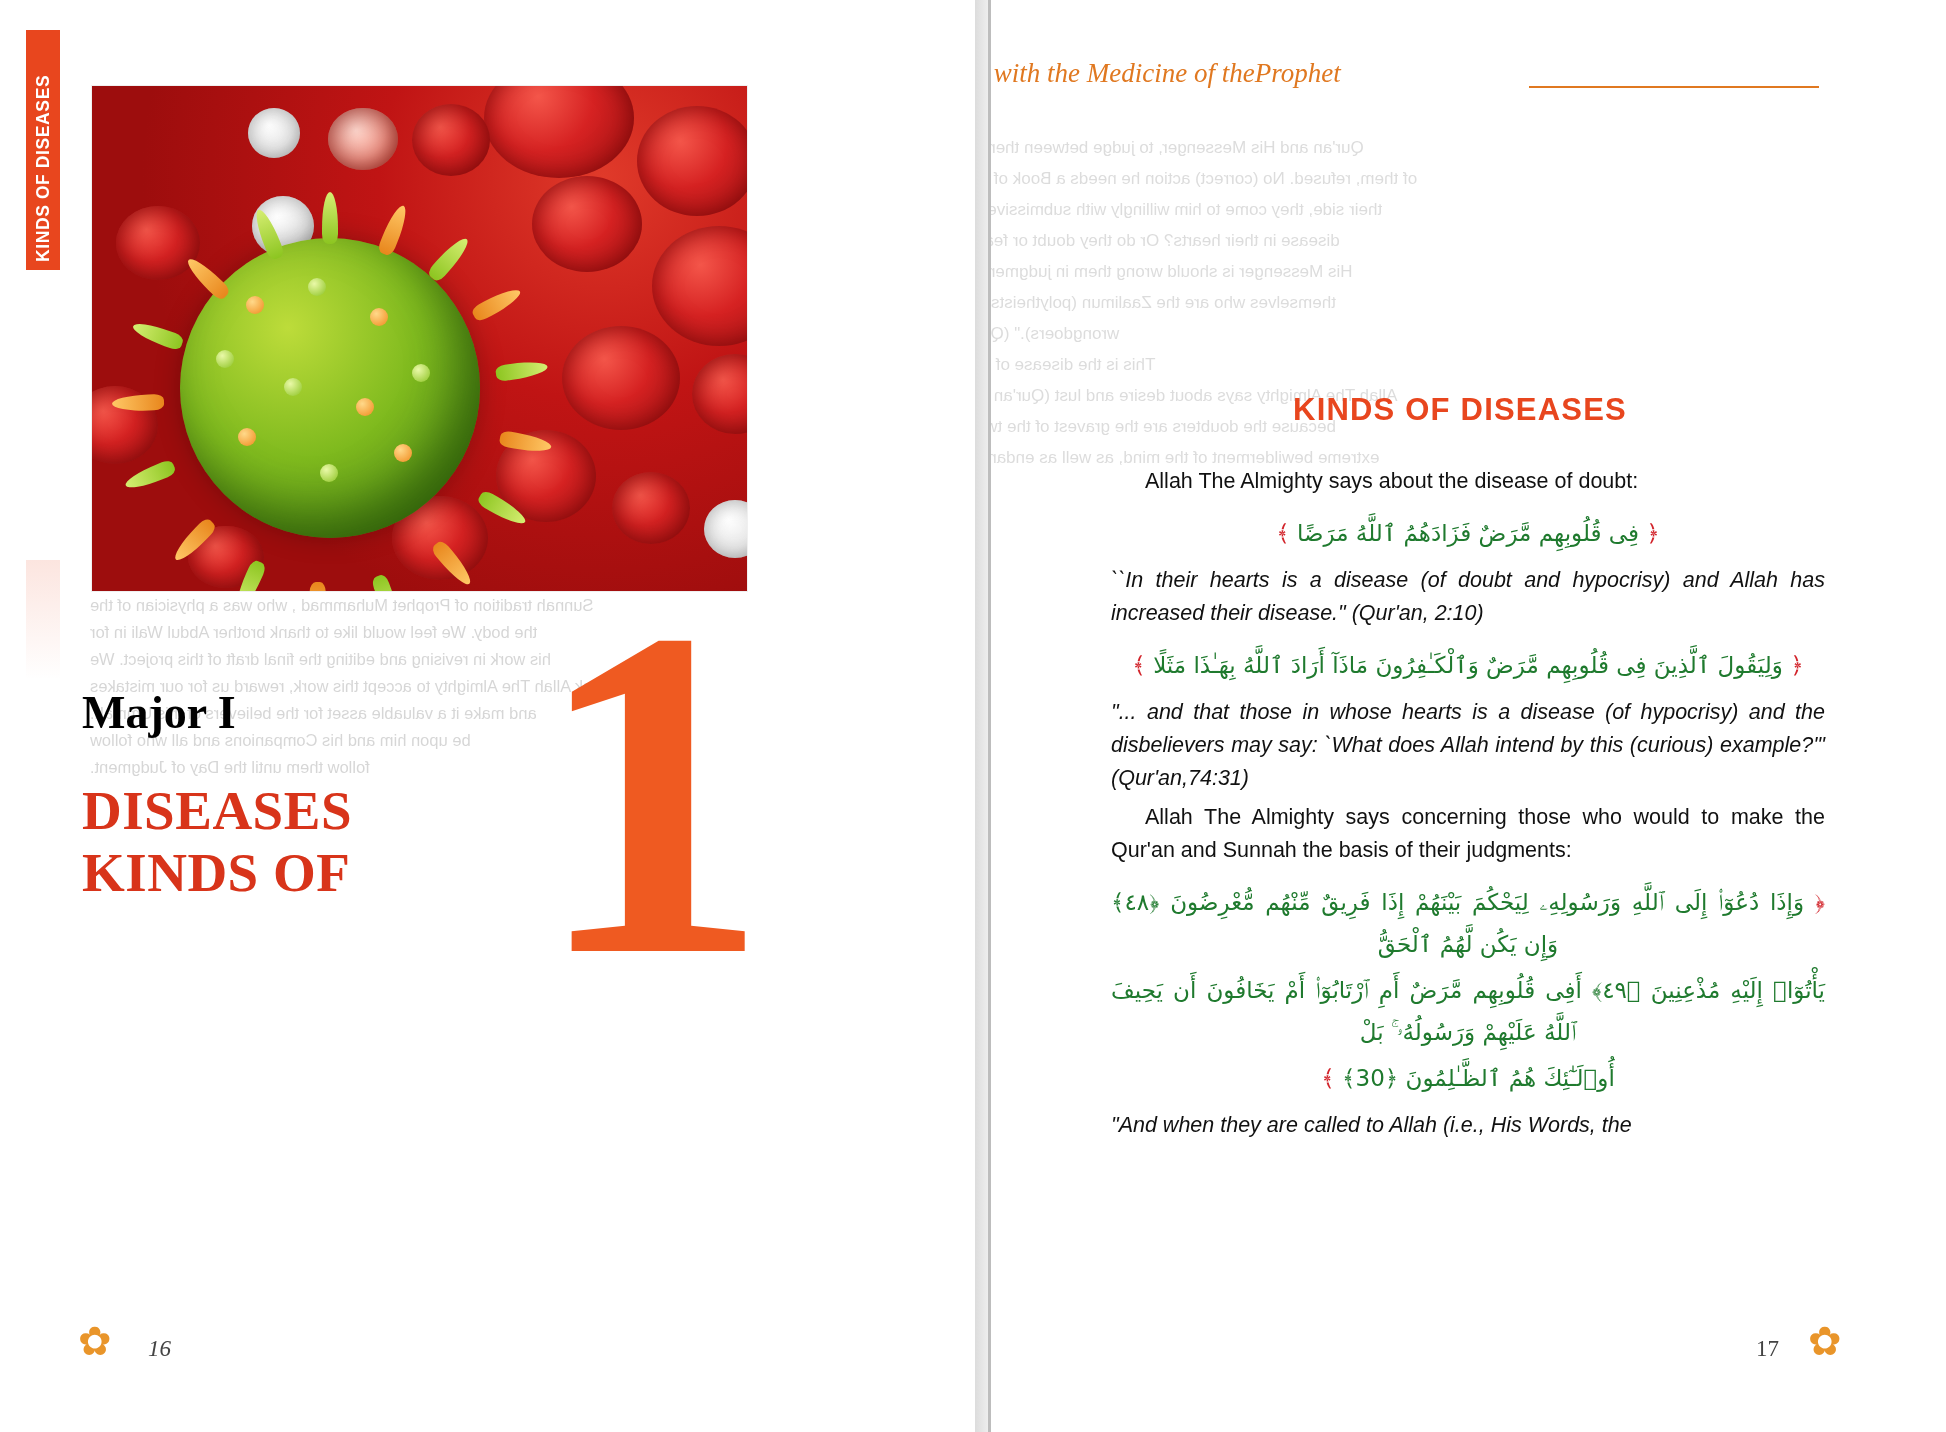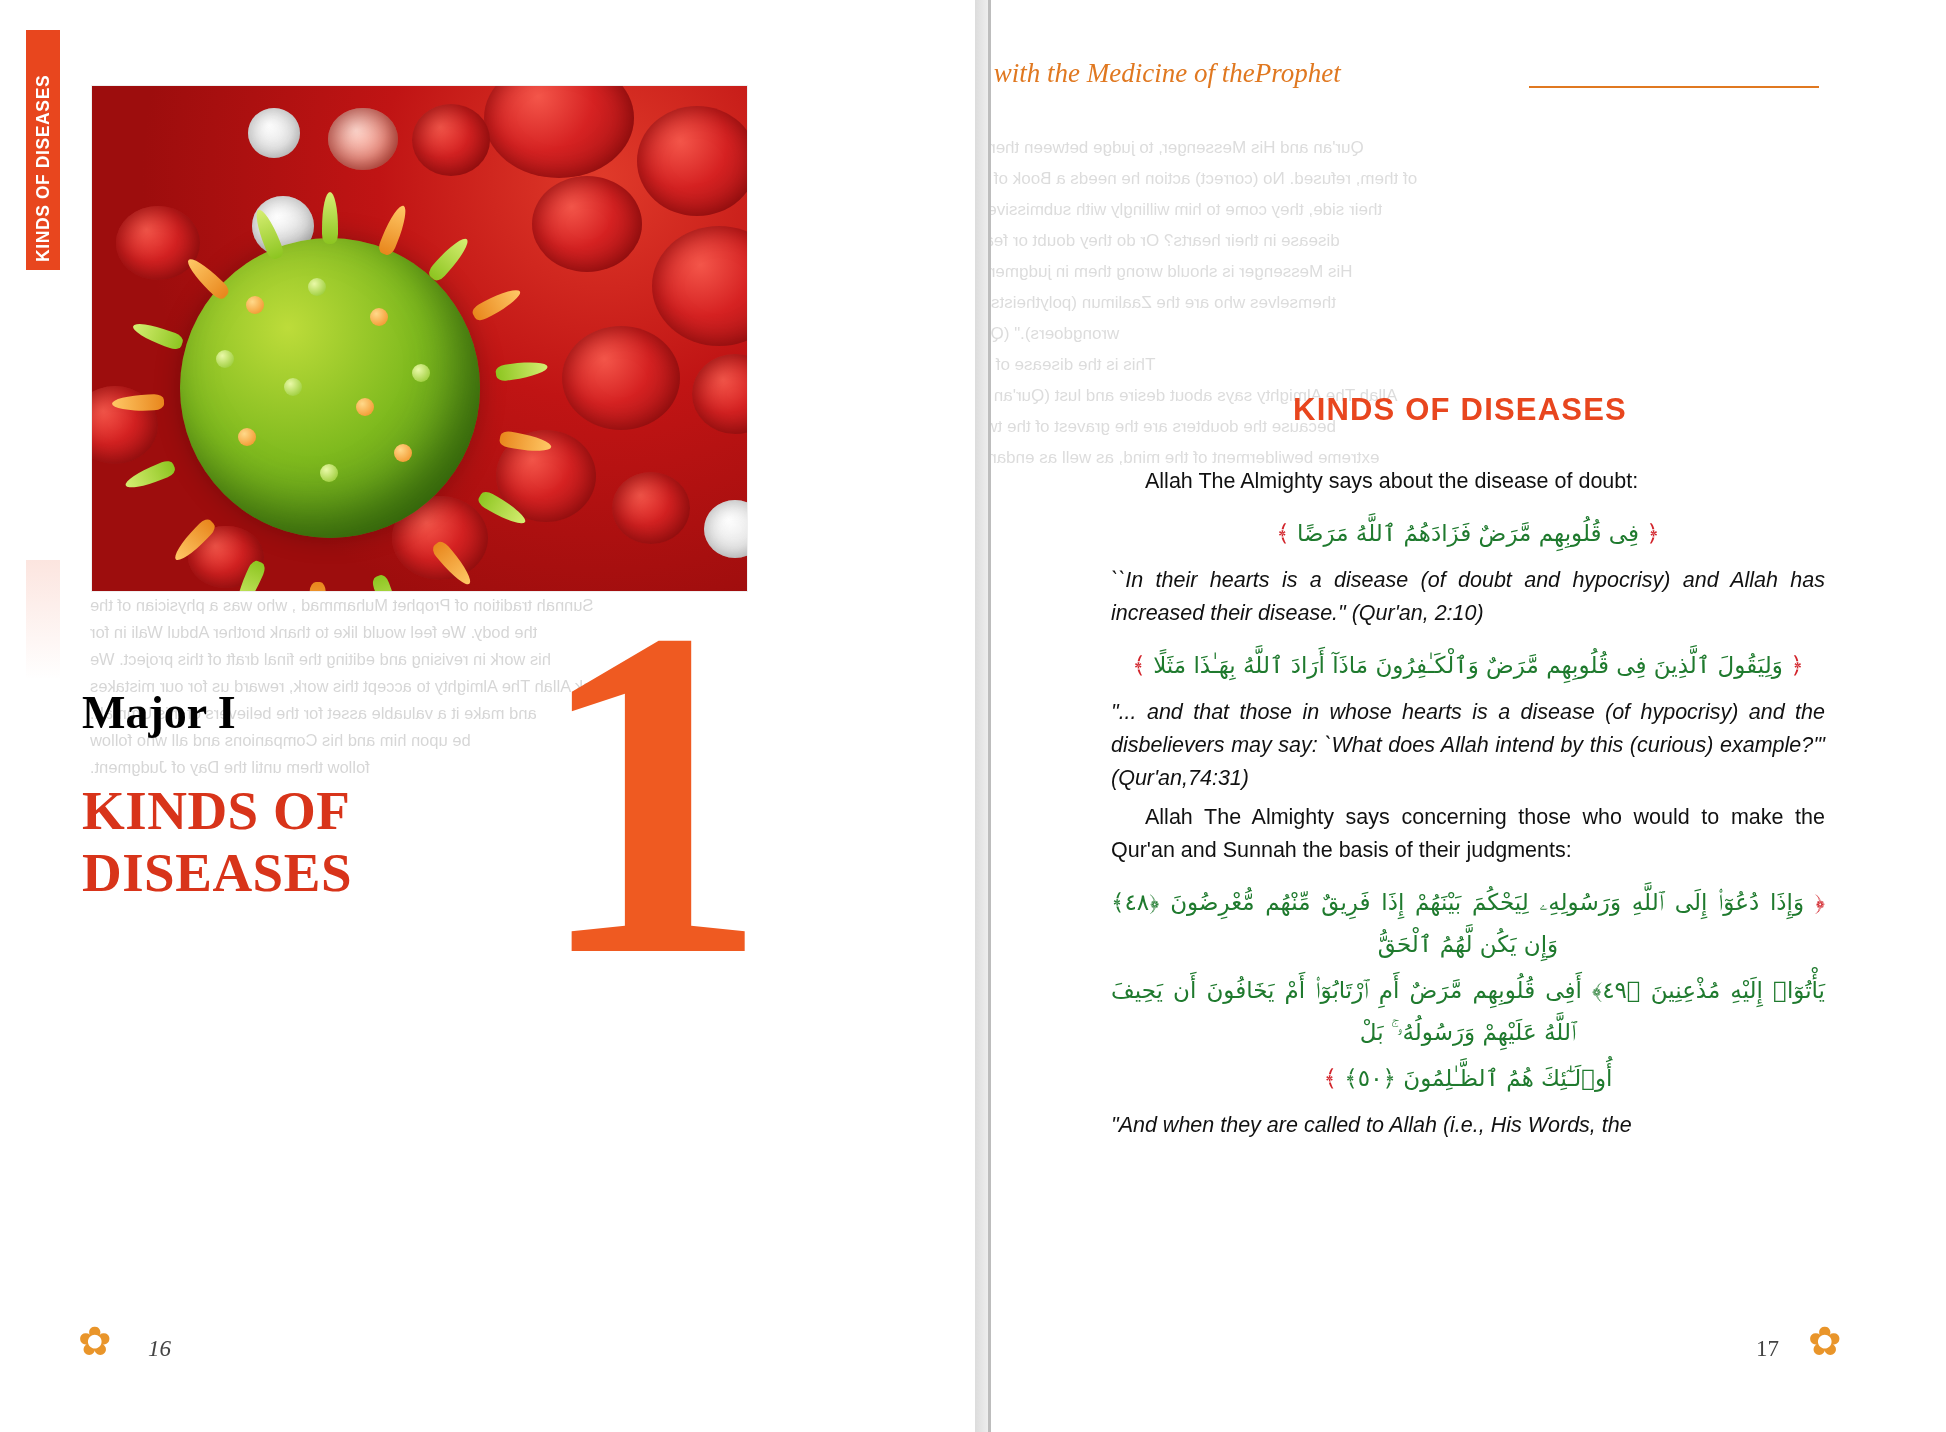--- a/index.html
+++ b/index.html
@@ -323,22 +323,22 @@
         <div class="dot" style="left:58px; top:190px;"></div>
         <div class="dot green" style="left:140px; top:226px;"></div>
         <div class="dot" style="left:214px; top:206px;"></div>
         <div class="dot green" style="left:36px; top:112px;"></div>
       </div>
     </div>
 
     <div class="big-number">1</div>
     <div class="part-label">Major I</div>
     <div class="chapter-title">
+      <div>DISEASES</div>
       <div>KINDS OF</div>
-      <div>DISEASES</div>
     </div>
 
     <div class="ornament orn-left">✿</div>
     <div class="folio folio-left">16</div>
   </div>
 
   <div class="gutter-shadow"></div>
   <div class="gutter-line"></div>
 
   <div class="page-right">
@@ -377,21 +377,21 @@
       <p class="para italic">"... and that those in whose hearts is a disease (of hypocrisy) and the disbelievers may say: `What does Allah intend by this (curious) example?'" (Qur'an,74:31)</p>
       <p class="para indent">Allah The Almighty says concerning those who would to make the Qur'an and Sunnah the basis of their judgments:</p>
       <p class="ar block">
         <span class="mark">﴿</span>
         <span>وَإِذَا دُعُوٓا۟ إِلَى ٱللَّهِ وَرَسُولِهِۦ لِيَحْكُمَ بَيْنَهُمْ إِذَا فَرِيقٌ مِّنْهُم مُّعْرِضُونَ ﴿٤٨﴾ وَإِن يَكُن لَّهُمُ ٱلْحَقُّ</span>
       </p>
       <p class="ar block" style="margin-top:-6px;">
         <span>يَأْتُوٓا۟ إِلَيْهِ مُذْعِنِينَ ﴿٤٩﴾ أَفِى قُلُوبِهِم مَّرَضٌ أَمِ ٱرْتَابُوٓا۟ أَمْ يَخَافُونَ أَن يَحِيفَ ٱللَّهُ عَلَيْهِمْ وَرَسُولُهُۥ ۚ بَلْ</span>
       </p>
       <p class="ar" style="margin-top:-6px;">
-        <span>أُو۟لَـٰٓئِكَ هُمُ ٱلظَّـٰلِمُونَ ﴿٥٠﴾</span>
+        <span>أُو۟لَـٰٓئِكَ هُمُ ٱلظَّـٰلِمُونَ ﴿30﴾</span>
         <span class="mark">﴾</span>
       </p>
       <p class="para italic">"And when they are called to Allah (i.e., His Words, the</p>
     </div>
 
     <div class="ornament" style="left:817px; top:1318px;">✿</div>
     <div class="folio" style="left:765px; top:1336px;">17</div>
   </div>
 
 </div>

